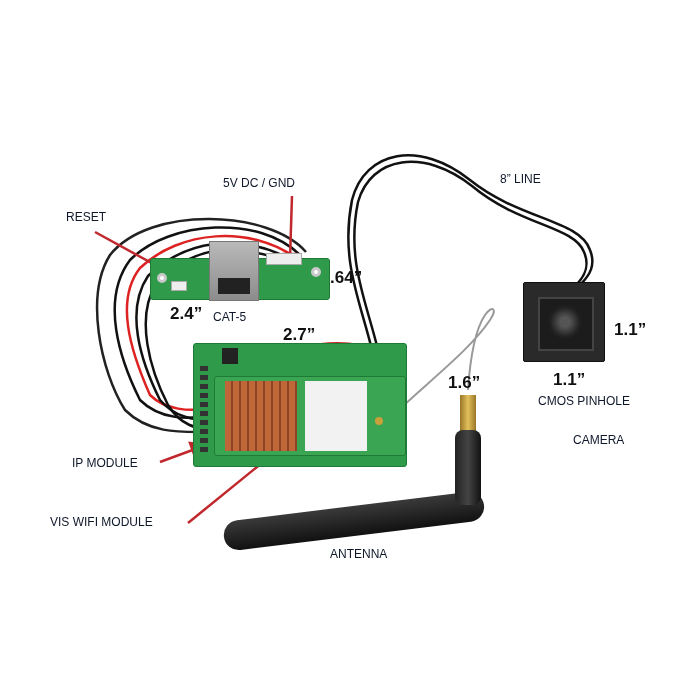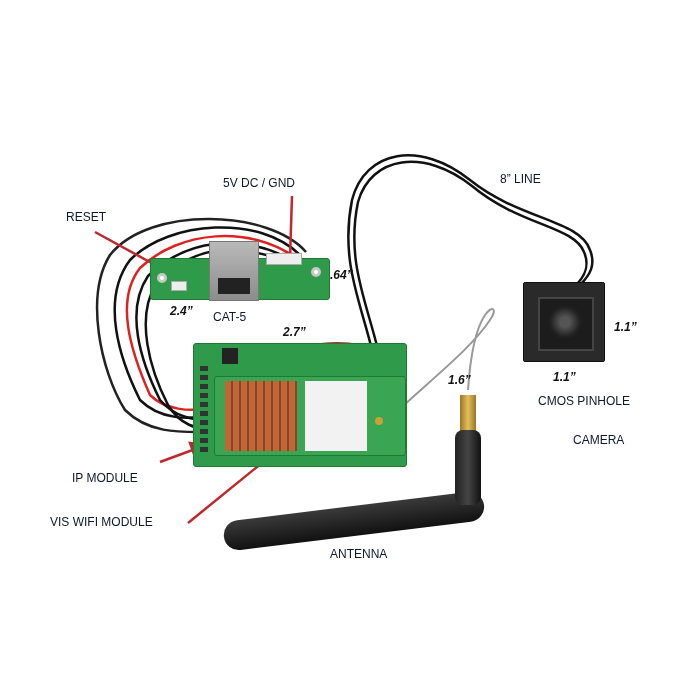--- a/index.html
+++ b/index.html
@@ -1,18 +1,18 @@
 <!DOCTYPE html>
 <html><head>
 <meta charset="utf-8">
 <style>
   html, body { margin:0; padding:0; }
   body { width:700px; height:700px; background:#ffffff; position:relative; overflow:hidden; font-family:"Liberation Sans", sans-serif; }
   .lbl { position:absolute; color:#0f172a; font-size:12px; white-space:nowrap; }
-  .dim { position:absolute; color:#111; font-size:12px; font-weight:bold; white-space:nowrap;font-style:italic; }
+  .dim { position:absolute; color:#111; font-size:17px; font-weight:bold; white-space:nowrap; }
   .pcb { position:absolute; background:#2f9a4a; border:1px solid #1f7a36; border-radius:3px; }
   .hole { position:absolute; width:10px; height:10px; border-radius:50%; background:#fff; border:3px solid #c8c8c8; box-sizing:border-box; }
   svg.overlay { position:absolute; left:0; top:0; }
 </style>
 </head>
 <body>
 
 <svg class="overlay" width="700" height="700" viewBox="0 0 700 700">
 
   <g fill="none" stroke-width="2.5">
@@ -71,21 +71,21 @@
 </div>
 
 <div style="position:absolute;left:460px;top:395px;width:16px;height:40px;background:linear-gradient(90deg,#9a7426,#e2c15c,#9a7426);"></div>
 <div style="position:absolute;left:222px;top:490px;width:262px;height:30px;background:linear-gradient(#3a3a3a,#111);border-radius:15px;transform:rotate(-7deg);transform-origin:right center;"></div>
 <div style="position:absolute;left:455px;top:430px;width:26px;height:75px;background:linear-gradient(90deg,#222,#444,#111);border-radius:8px;"></div>
 
 <div class="lbl" style="left:66px;top:210px;">RESET</div>
 <div class="lbl" style="left:223px;top:176px;">5V DC / GND</div>
 <div class="lbl" style="left:213px;top:310px;">CAT-5</div>
 <div class="lbl" style="left:500px;top:172px;">8” LINE</div>
-<div class="lbl" style="left:72px;top:471px;">IP MODULE</div>
+<div class="lbl" style="left:72px;top:456px;">IP MODULE</div>
 <div class="lbl" style="left:50px;top:515px;">VIS WIFI MODULE</div>
 <div class="lbl" style="left:330px;top:547px;">ANTENNA</div>
 <div class="lbl" style="left:538px;top:394px;">CMOS PINHOLE</div>
 <div class="lbl" style="left:538px;top:433px;margin-left:35px;">CAMERA</div>
 
 <div class="dim" style="left:170px;top:304px;text-align:right;">2.4”</div>
 <div class="dim" style="left:330px;top:268px;">.64”</div>
 <div class="dim" style="left:283px;top:325px;">2.7”</div>
 <div class="dim" style="left:410px;top:373px;margin-left:38px;">1.6”</div>
 <div class="dim" style="left:614px;top:320px;">1.1”</div>

